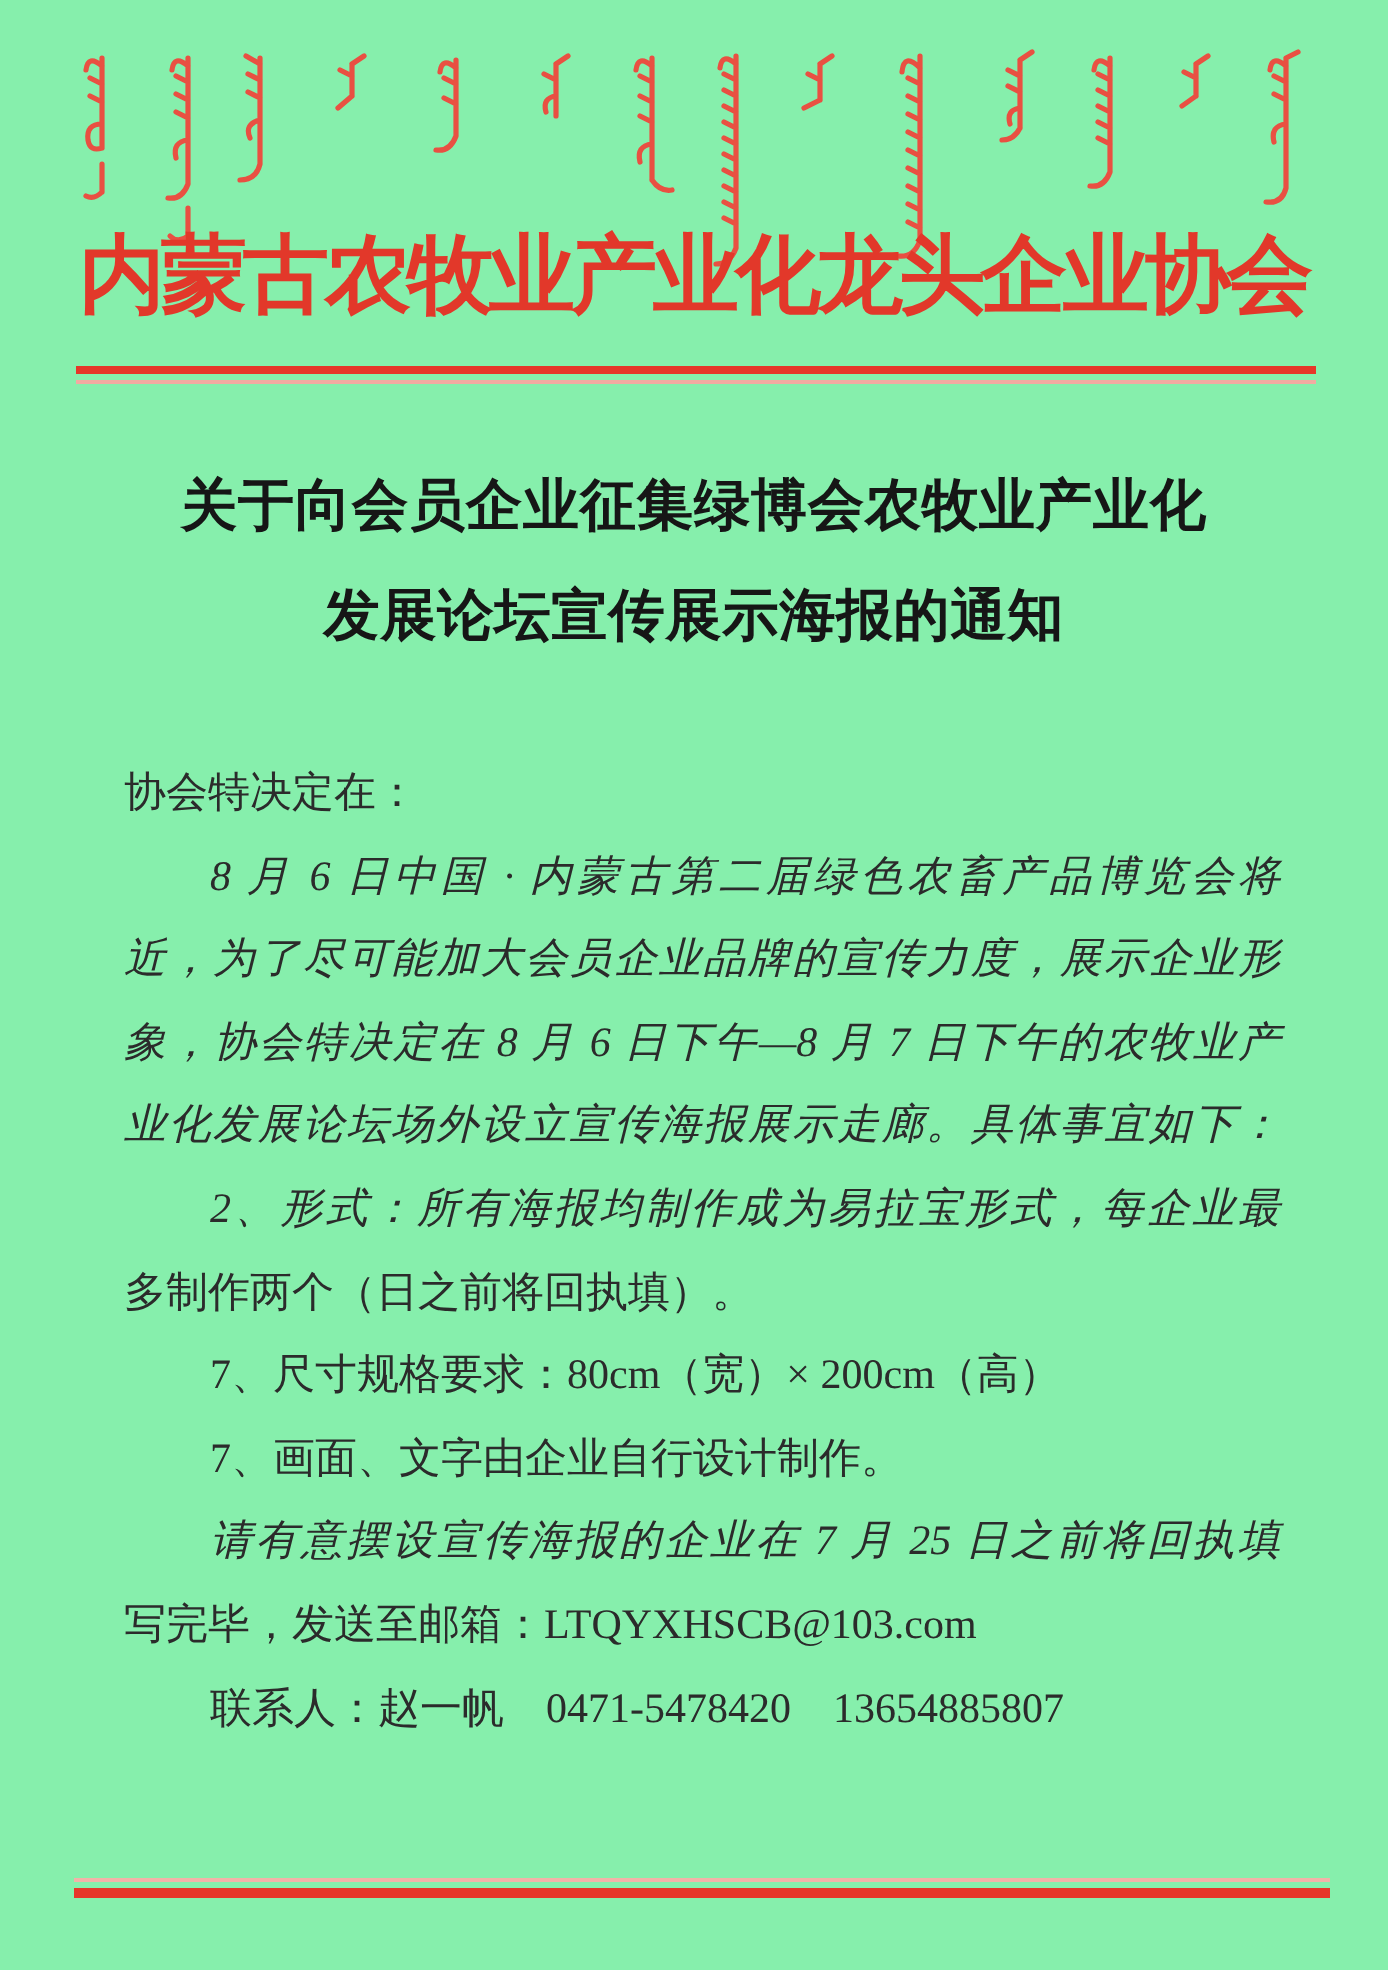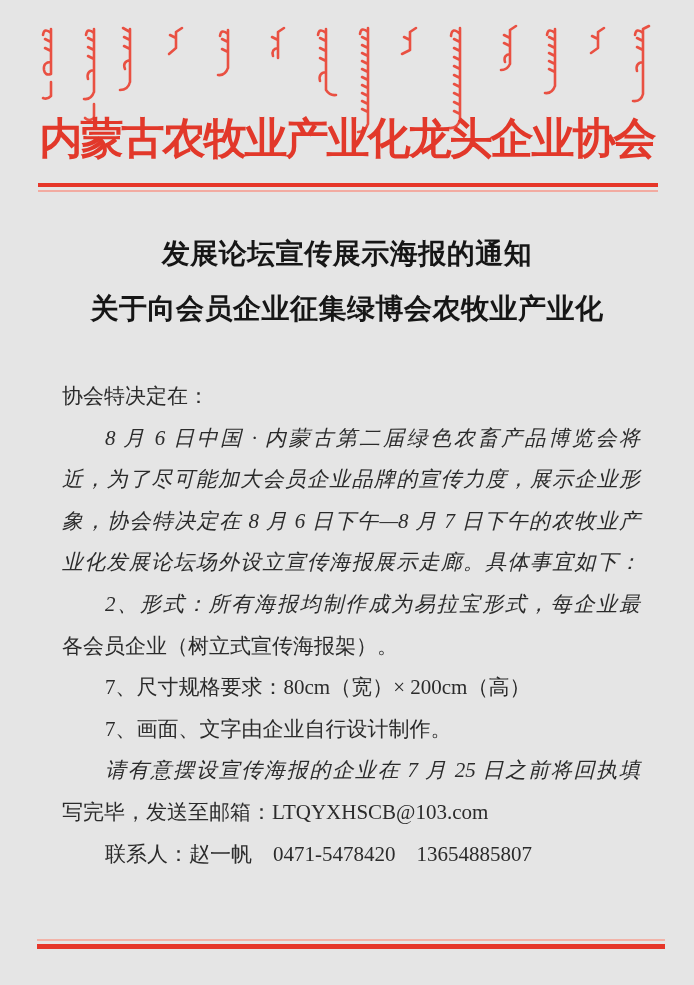--- a/index.html
+++ b/index.html
@@ -1,21 +1,21 @@
 <!DOCTYPE html>
 <html><head>
 <meta charset="utf-8">
 <style>
   html, body { margin: 0; padding: 0; }
   body { background: #fdfdfb; }
   .page {
     position: relative;
     width: 694px;
     height: 985px;
-    background: #e5e5e5;
+    background: #86efac;
     overflow: hidden;
     font-family: "Liberation Serif", "DejaVu Serif", serif;
   }
   .mongolian-banner {
     position: absolute;
     top: 24px; left: 0;
     width: 694px; height: 114px;
   }
   .org-name {
     position: absolute;
@@ -102,32 +102,32 @@
   </svg>
 
   <div class="org-name">内蒙古农牧业产业化龙头企业协会</div>
 
   <div class="rule-top">
     <div class="thick"></div>
     <div class="thin"></div>
   </div>
 
   <div class="doc-title">
+    <div>关于向会员企业征集绿博会农牧业产业化</div>
     <div>发展论坛宣传展示海报的通知</div>
-    <div>关于向会员企业征集绿博会农牧业产业化</div>
   </div>
 
   <div class="body-text">
     <div class="bl">协会特决定在：</div>
     <div class="bl ind jl">8 月 6 日中国 · 内蒙古第二届绿色农畜产品博览会将</div>
     <div class="bl jl">近，为了尽可能加大会员企业品牌的宣传力度，展示企业形</div>
     <div class="bl jl">象，协会特决定在 8 月 6 日下午—8 月 7 日下午的农牧业产</div>
     <div class="bl jl">业化发展论坛场外设立宣传海报展示走廊。具体事宜如下：</div>
     <div class="bl ind jl">2、形式：所有海报均制作成为易拉宝形式，每企业最</div>
-    <div class="bl">各会员企业（树立式宣传海报架）。</div>
+    <div class="bl">多制作两个（日之前将回执填）。</div>
     <div class="bl ind">7、尺寸规格要求：80cm（宽）× 200cm（高）</div>
     <div class="bl ind">7、画面、文字由企业自行设计制作。</div>
     <div class="bl ind jl">请有意摆设宣传海报的企业在 7 月 25 日之前将回执填</div>
     <div class="bl">写完毕，发送至邮箱：LTQYXHSCB@103.com</div>
     <div class="bl ind">联系人：赵一帆　0471-5478420　13654885807</div>
   </div>
 
   <div class="rule-bottom">
     <div class="thin"></div>
     <div class="thick"></div>

